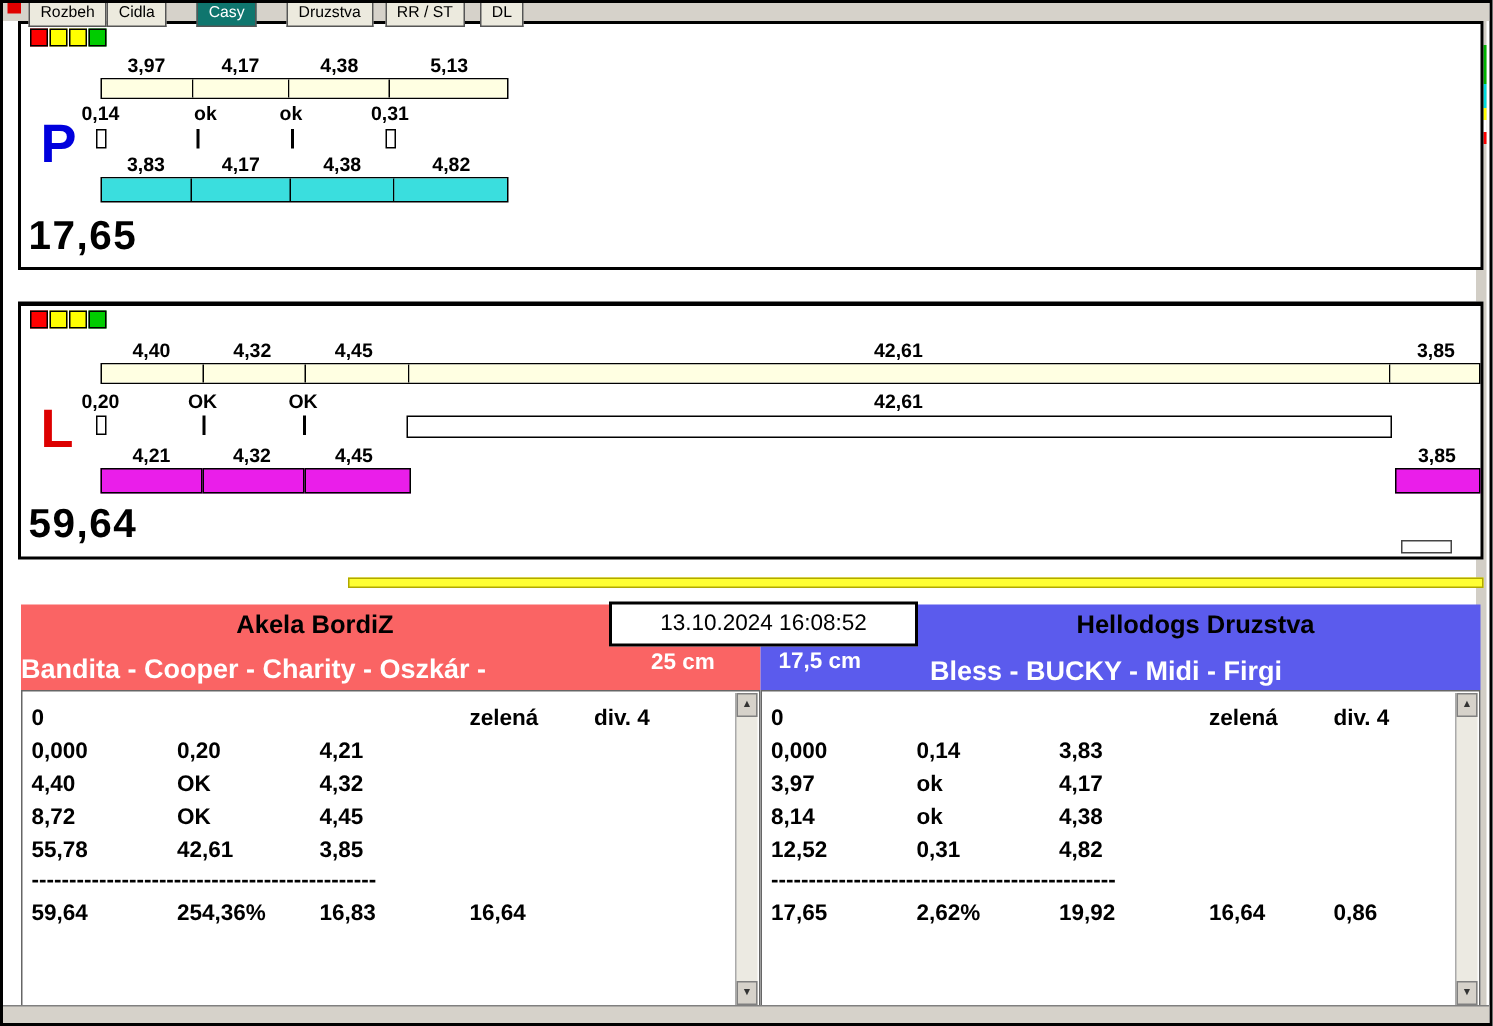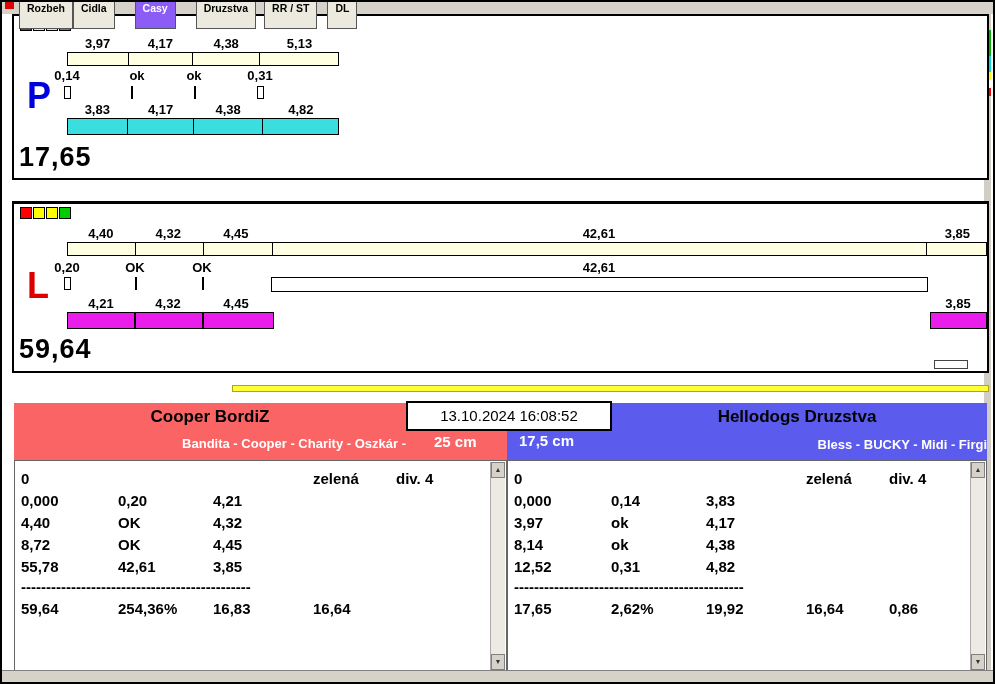--- a/index.html
+++ b/index.html
@@ -4,23 +4,23 @@
 <style>
   * { margin:0; padding:0; box-sizing:border-box; }
   html,body { width:995px; height:684px; }
   body { font-family:"Liberation Sans", sans-serif; background:#888; }
   .window { position:relative; width:995px; height:684px; background:#ffffff; border:2px solid #000; overflow:hidden; }
 
   
   .topstrip { position:absolute; left:0; top:0; right:0; height:12px; background:#d6d2ca; }
   .tabbar { position:absolute; left:2px; top:0; height:14px; display:flex; align-items:flex-start; z-index:3; }
   .appicon { width:9px; height:7px; background:#e00000; margin:0 5px 0 1px; display:inline-block; }
-  .tab { display:inline-block; height:27px; line-height:13px; padding:0 7px; border:1px solid #555; border-top:none;
-         background:#eceade; font-size:10.5px; font-weight:bold; color:#000; white-space:nowrap; cursor:default; }
-  .tab.active { background:#8b5cf6; color:#fff; }
+  .tab { display:inline-block; height:16px; line-height:13px; padding:0 7px; border:1px solid #555; border-top:none;
+         background:#eceade; font-size:10.5px; font-weight:normal; color:#000; white-space:nowrap; cursor:default; }
+  .tab.active { background:#0f766e; color:#fff; }
 
   
   .rightstrip { position:absolute; right:2px; top:12px; bottom:12px; width:7px; background:#d2cec6; }
   .iseg { display:block; width:7px; }
   .iseg:first-child { margin-top:16px; }
 
   
   .lane { position:absolute; left:10px; width:977px; background:#fff; border:2px solid #000; }
   .lane-p { top:12px; height:166px; }
   .lane-l { top:199px; height:172px; border-top-width:3px; }
@@ -40,21 +40,21 @@
   .lane-letter { position:absolute; font-size:36px; font-weight:bold; line-height:36px; }
   .lane-total { position:absolute; font-size:27px; font-weight:bold; letter-spacing:1px; color:#000; }
   .smallbox { position:absolute; width:34px; height:9px; background:#fdfdfd; border:1px solid #444; }
 
   
   .ybar { position:absolute; left:230px; top:383px; width:757px; height:7px; border:1px solid #b0a800; }
 
   
   .header { position:absolute; top:401px; height:57px; }
   .tname  { position:absolute; text-align:center; font-size:17px; font-weight:bold; color:#000; white-space:nowrap; }
-  .tdogs  { position:absolute; text-align:right; font-size:13px; font-weight:bold; color:#fff; white-space:nowrap; }
+  .tdogs  { position:absolute; text-align:left; font-size:18px; font-weight:bold; color:#fff; white-space:nowrap; }
   .theight{ position:absolute; font-size:15px; font-weight:bold; color:#fff; white-space:nowrap; }
   .tsbox  { position:absolute; left:404px; top:399px; width:206px; height:30px; background:#fff; border:2px solid #000;
             z-index:5; text-align:center; font-size:15px; line-height:26px; color:#000; }
 
   .rtable { position:absolute; top:458px; height:212px; background:#fff; border:1px solid #666; padding:8px 18px 0 6px; overflow:hidden; }
   .tgrid { display:grid; grid-template-columns:97px 95px 100px 83px 1fr; }
   .tgrid span { height:22px; line-height:20px; font-size:15px; font-weight:bold; color:#000; white-space:nowrap; }
   .sep { width:288px; height:20px; line-height:15px; font-size:15px; font-weight:bold; overflow:hidden; white-space:nowrap; color:#000; }
   .vscroll { position:absolute; right:1px; top:1px; bottom:1px; width:15px; background:#eceae2; border-left:1px solid #aaa; }
   .sbtn { position:absolute; left:0; width:14px; height:16px; background:#d6d2ca; border:1px solid #808080;
@@ -180,21 +180,21 @@
       <span class="mseg" style="left: 863px; width: 57px; background: rgb(234, 30, 234);"></span>
     </div>
     <div class="lane-letter" style="left: 13px; top: 64px; color: rgb(221, 0, 0);">L</div>
     <div class="smallbox" style="left:920px;top:156px"></div>
     <div class="lane-total" style="left:5px;top:130px">59,64</div>
   </div>
 
   <div class="ybar" style="background: rgb(255, 255, 51);"></div>
 
   <div class="header" style="left: 12px; width: 493px; background: rgb(250, 100, 100);">
-    <div class="tname" style="left:0;top:4px;width:392px">Cooper BordiZ</div>
+    <div class="tname" style="left:0;top:4px;width:392px">Akela BordiZ</div>
     <div class="tdogs" style="left:0;top:33px;width:392px">Bandita - Cooper - Charity - Oszkár -</div>
     <div class="theight" style="left:420px;top:30px">25 cm</div>
   </div>
   <div class="header" style="left: 505px; width: 480px; background: rgb(91, 91, 237);">
     <div class="tname" style="left:100px;right:0;top:4px">Hellodogs Druzstva</div>
     <div class="tdogs" style="left:113px;right:0;top:34px">Bless - BUCKY - Midi - Firgi</div>
     <div class="theight" style="left:12px;top:29px">17,5 cm</div>
   </div>
   <div class="tsbox">
     <span>13.10.2024 16:08:52</span>

